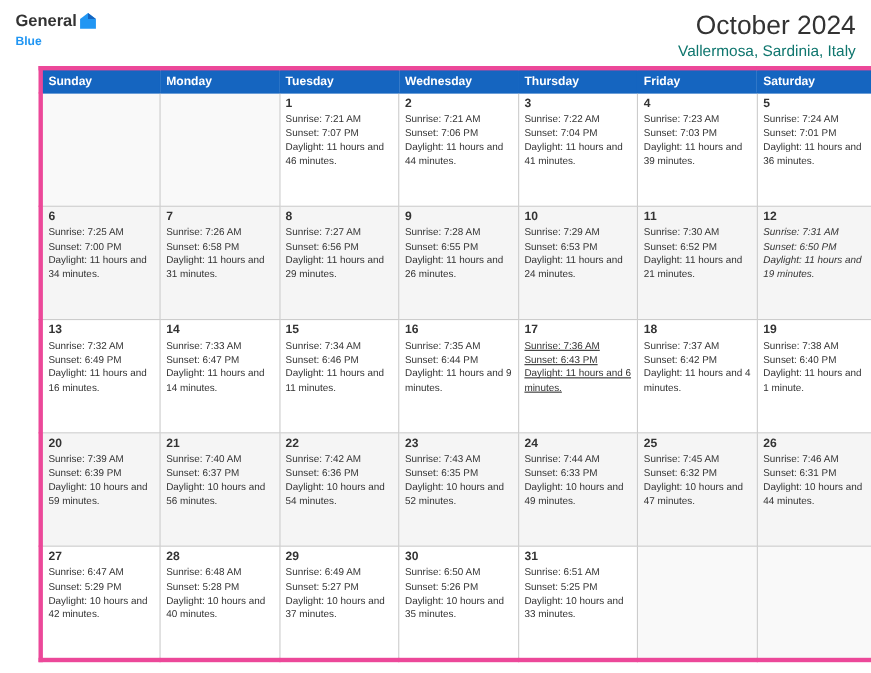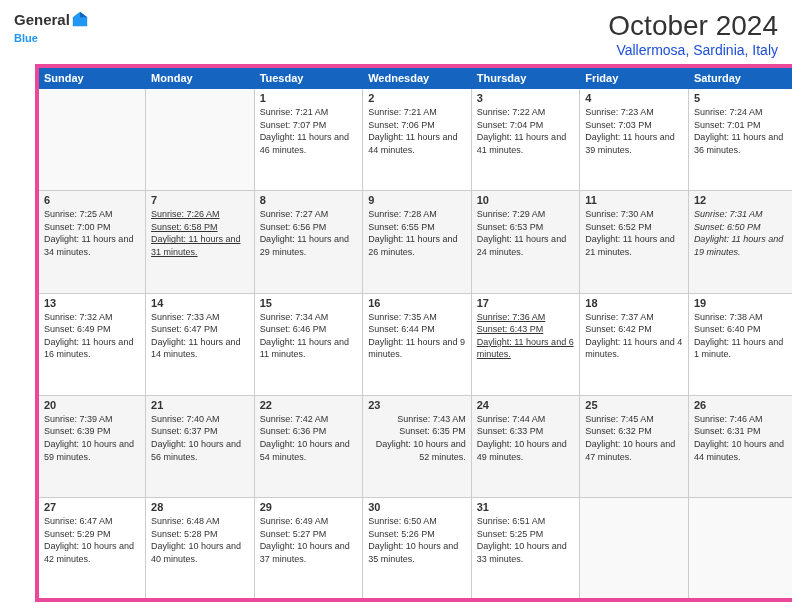--- a/index.html
+++ b/index.html
@@ -44,28 +44,28 @@
     }
     .logo-icon {
       width: 18px;
       height: 18px;
       margin-left: 1px;
     }
     .title-block {
       text-align: right;
     }
     .month-title {
-      font-size: 28px;
+      font-size: 24px;
       font-weight: normal;
       color: #333;
       text-align: right;
     }
     .location {
       font-size: 14px;
-      color: #1d4ed8;
+      color: #0f766e;
     }
     .calendar {
       flex: 1;
       border: 4px solid #ec4899;
       border-collapse: collapse;
       width: 100%;
       table-layout: fixed;
       margin-left: 21px;
     }
     .calendar th {
@@ -176,21 +176,21 @@
         </tr>
         <tr>
           <td>
             <span class="day-num">6</span>
             <div class="day-info" style="white-space: pre-line;">Sunrise: 7:25 AM
 Sunset: 7:00 PM
 Daylight: 11 hours and 34 minutes.</div>
           </td>
           <td>
             <span class="day-num">7</span>
-            <div class="day-info" style="white-space: pre-line; text-decoration: underline;">Sunrise: 7:26 AM
+            <div class="day-info" style="white-space: pre-line;">Sunrise: 7:26 AM
 Sunset: 6:58 PM
 Daylight: 11 hours and 31 minutes.</div>
           </td>
           <td>
             <span class="day-num">8</span>
             <div class="day-info" style="white-space: pre-line;">Sunrise: 7:27 AM
 Sunset: 6:56 PM
 Daylight: 11 hours and 29 minutes.</div>
           </td>
           <td>
@@ -276,21 +276,21 @@
 Daylight: 10 hours and 56 minutes.</div>
           </td>
           <td>
             <span class="day-num">22</span>
             <div class="day-info" style="white-space: pre-line;">Sunrise: 7:42 AM
 Sunset: 6:36 PM
 Daylight: 10 hours and 54 minutes.</div>
           </td>
           <td>
             <span class="day-num">23</span>
-            <div class="day-info" style="white-space: pre-line; text-align: right;">Sunrise: 7:43 AM
+            <div class="day-info" style="white-space: pre-line;">Sunrise: 7:43 AM
 Sunset: 6:35 PM
 Daylight: 10 hours and 52 minutes.</div>
           </td>
           <td>
             <span class="day-num">24</span>
             <div class="day-info" style="white-space: pre-line;">Sunrise: 7:44 AM
 Sunset: 6:33 PM
 Daylight: 10 hours and 49 minutes.</div>
           </td>
           <td>

